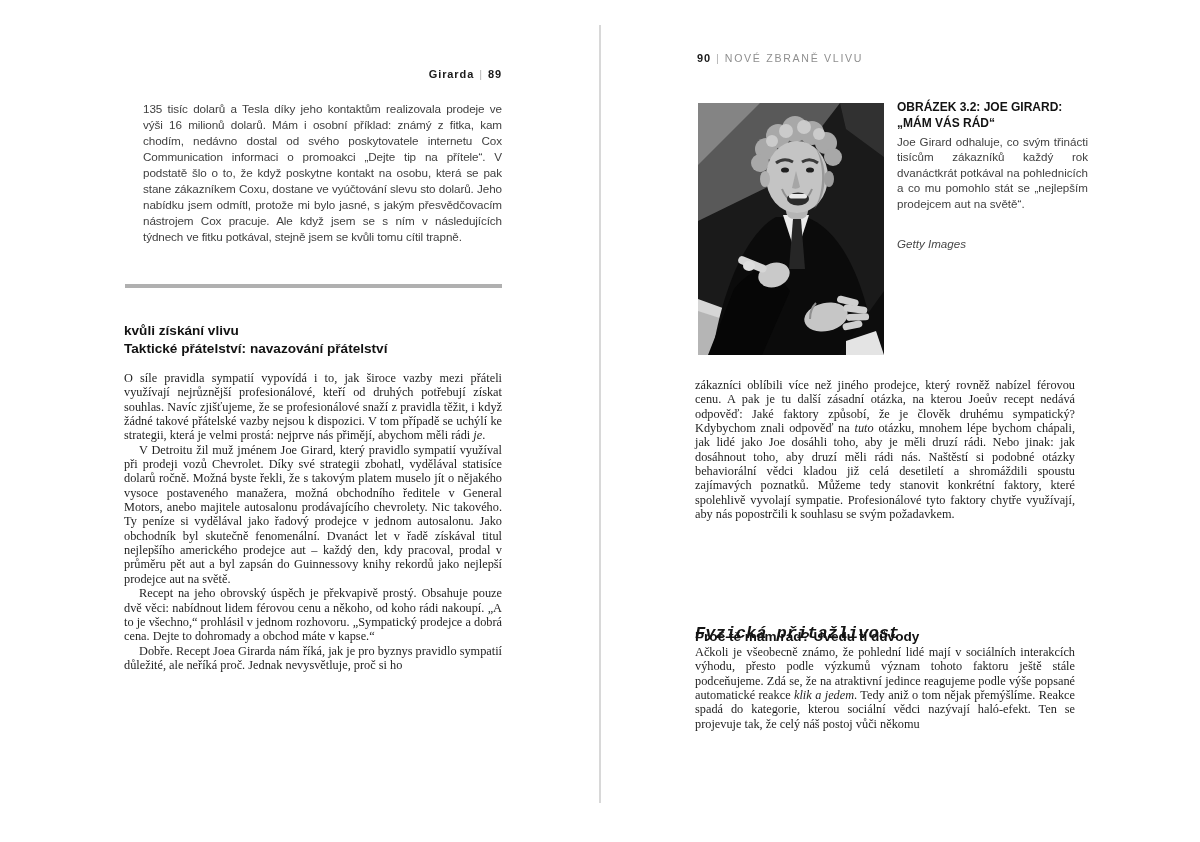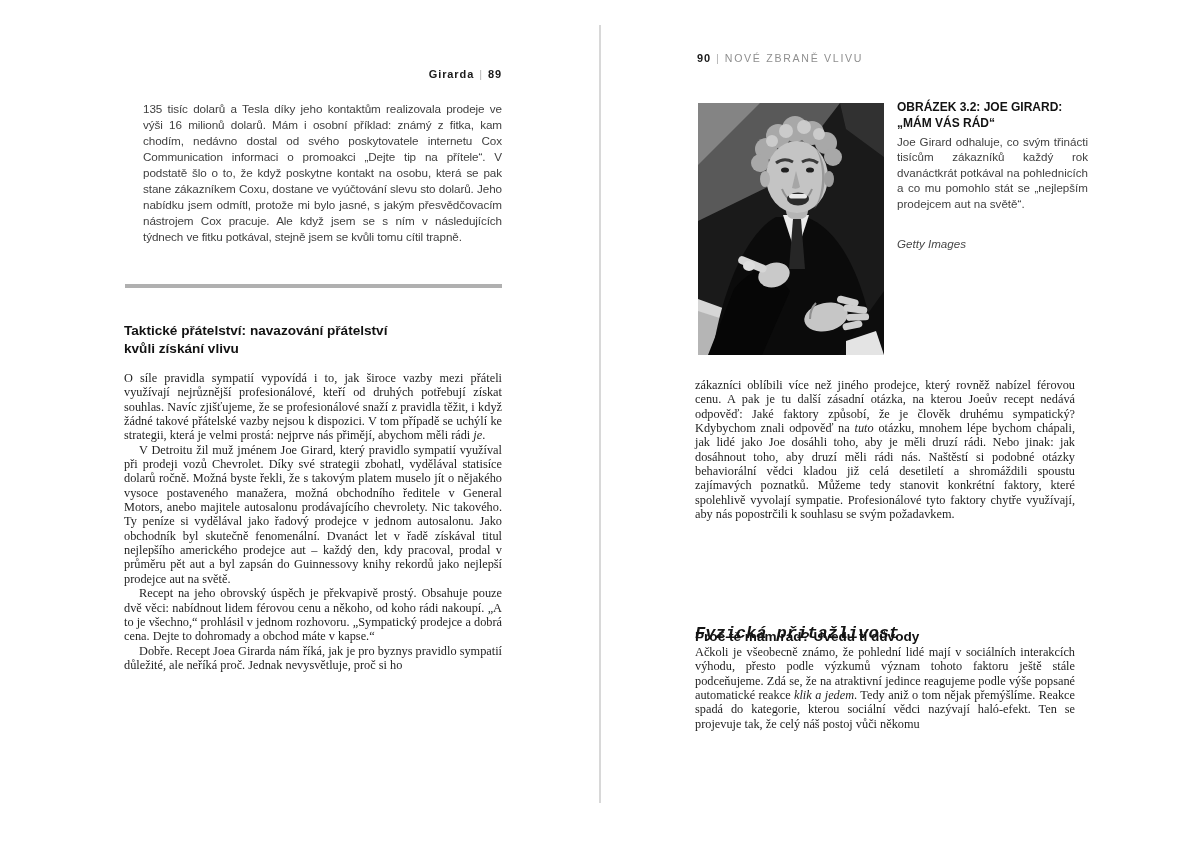--- a/index.html
+++ b/index.html
@@ -57,22 +57,22 @@
 
 <div class="abs header-left page-header">
   <span>Girarda</span><span class="hsep">|</span><span>89</span>
 </div>
 
 <div class="abs excerpt">135 tisíc dolarů a Tesla díky jeho kontaktům realizovala prodeje ve výši 16 milionů dolarů. Mám i osobní příklad: známý z fitka, kam chodím, nedávno dostal od svého poskytovatele internetu Cox Communication informaci o promoakci „Dejte tip na přítele“. V podstatě šlo o to, že když poskytne kontakt na osobu, která se pak stane zákazníkem Coxu, dostane ve vyúčtování slevu sto dolarů. Jeho nabídku jsem odmítl, protože mi bylo jasné, s jakým přesvědčovacím nástrojem Cox pracuje. Ale když jsem se s ním v následujících týdnech ve fitku potkával, stejně jsem se kvůli tomu cítil trapně.</div>
 
 <div class="abs rule"></div>
 
 <div class="abs heading-left h-section">
+    <div>kvůli získání vlivu</div>
     <div>Taktické přátelství: navazování přátelství</div>
-    <div>kvůli získání vlivu</div>
   </div>
 
 <div class="abs body-left serif">
     <p class="para"><span>O síle pravidla sympatií vypovídá i to, jak široce vazby mezi přáteli využívají nejrůznější profesionálové, kteří od druhých potřebují získat souhlas. Navíc zjišťujeme, že se profesionálové snaží z pravidla těžit, i když žádné takové přátelské vazby nejsou k dispozici. V tom případě se uchýlí ke strategii, která je velmi prostá: nejprve nás přimějí, abychom měli rádi </span><em>je</em><span>.</span></p>
     <p class="para indent"><span>V Detroitu žil muž jménem Joe Girard, který pravidlo sympatií využíval při prodeji vozů Chevrolet. Díky své strategii zbohatl, vydělával statisíce dolarů ročně. Možná byste řekli, že s takovým platem muselo jít o nějakého vysoce postaveného manažera, možná obchodního ředitele v General Motors, anebo majitele autosalonu prodávajícího chevrolety. Nic takového. Ty peníze si vydělával jako řadový prodejce v jednom autosalonu. Jako obchodník byl skutečně fenomenální. Dvanáct let v řadě získával titul nejlepšího amerického prodejce aut – každý den, kdy pracoval, prodal v průměru pět aut a byl zapsán do Guinnessovy knihy rekordů jako nejlepší prodejce aut na světě.</span></p>
     <p class="para indent"><span>Recept na jeho obrovský úspěch je překvapivě prostý. Obsahuje pouze dvě věci: nabídnout lidem férovou cenu a někoho, od koho rádi nakoupí. „A to je všechno,“ prohlásil v jednom rozhovoru. „Sympatický prodejce a dobrá cena. Dejte to dohromady a obchod máte v kapse.“</span></p>
     <p class="para indent"><span>Dobře. Recept Joea Girarda nám říká, jak je pro byznys pravidlo sympatií důležité, ale neříká proč. Jednak nevysvětluje, proč si ho</span></p>
   </div>
 
 <div class="abs header-right page-header">

